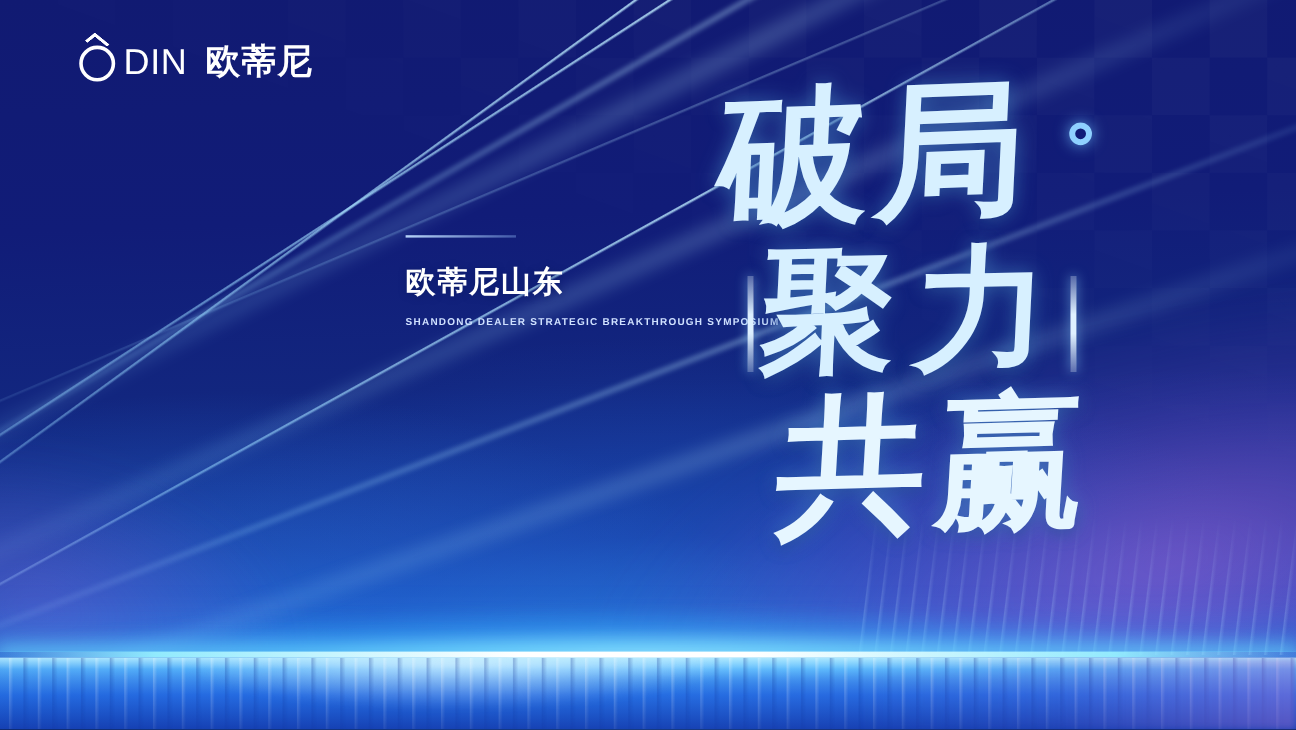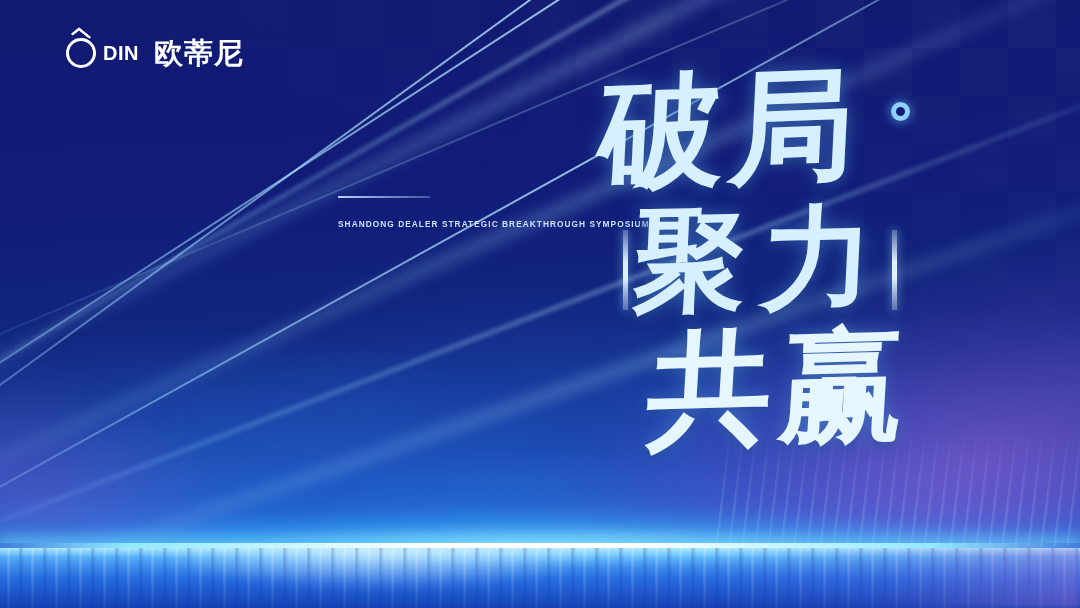--- a/index.html
+++ b/index.html
@@ -108,26 +108,27 @@
   }
   .logo .o-mark::after {
     content:""; position:absolute; left:50%; top:-11px;
     width:13px; height:8px; transform:translateX(-50%);
     border-left:3px solid #fff; border-top:3px solid #fff;
     transform-origin:center;
     transform:translateX(-50%) rotate(45deg) skew(-6deg,-6deg);
     border-radius:1px;
   }
   .logo .word {
-    font-size:20px; font-weight:700; letter-spacing:.5px; line-height:1;
+    font-size:30px; font-weight:400; letter-spacing:.5px; line-height:1;
     margin-left:-2px;
   }
   .logo .cn {
     font-size:29px; font-weight:700; letter-spacing:1px; line-height:1;
     margin-left:6px;
+    font-family:Liberation Mono, monospace;
   }
 
   
   .eventblock { position:absolute; left:338px; top:196px; }
   .eventblock .rule {
     width:92px; height:2px; margin-bottom:21px;
     background:linear-gradient(90deg, rgba(190,220,255,.95), rgba(150,195,255,.35));
   }
   .eventblock .cn-line {
     color:#ffffff; font-size:25px; font-weight:700;
@@ -226,20 +227,21 @@
   </div>
 
   <div class="logo">
     <span class="o-mark"></span>
     <span class="word">DIN</span>
     <span class="cn">欧蒂尼</span>
   </div>
 
   <div class="eventblock">
     <div class="rule"></div>
+    <div class="cn-line">欧蒂尼山东</div>
     <div class="en-line">SHANDONG DEALER STRATEGIC BREAKTHROUGH SYMPOSIUM</div>
   </div>
 
   <div class="calli">
     <div class="cg row1">破局</div>
     <div class="degree"></div>
     <div class="bar l"></div>
     <div class="bar r"></div>
     <div class="cg row2">聚力</div>
     <div class="cg row3">共赢</div>

